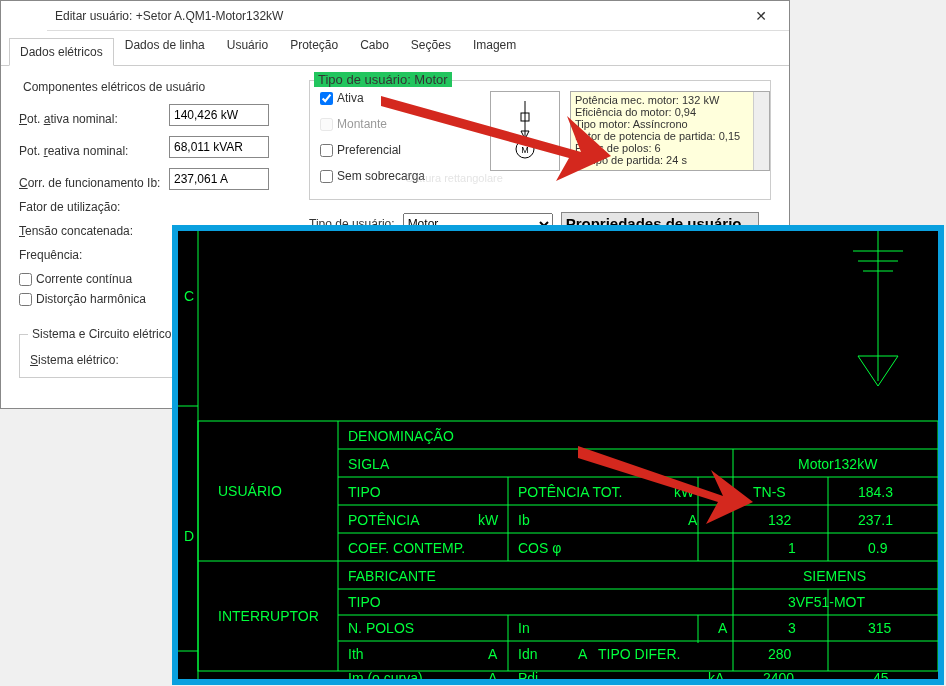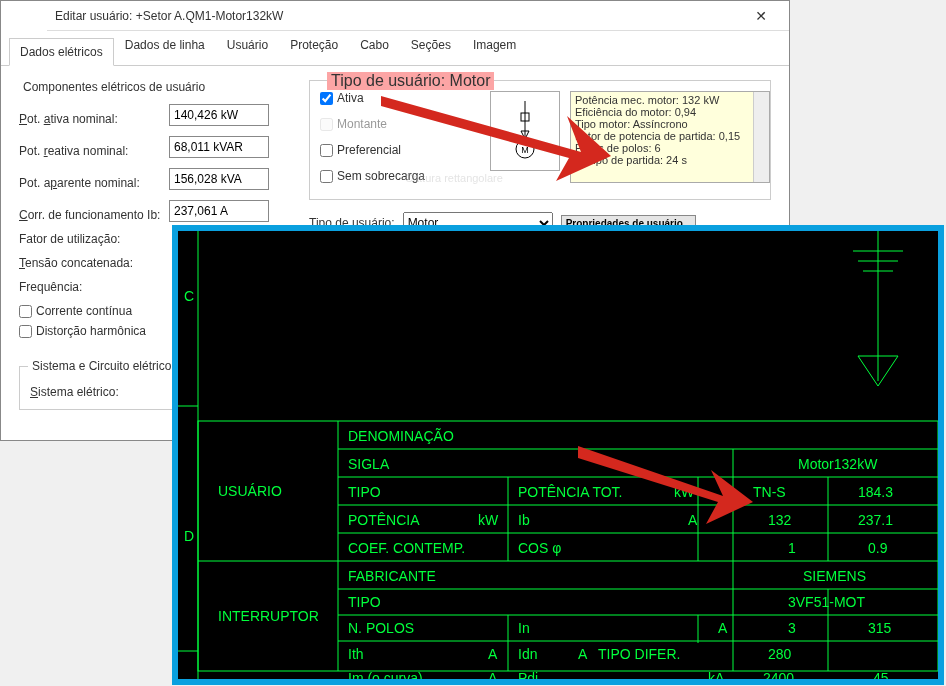--- a/index.html
+++ b/index.html
@@ -16,28 +16,28 @@
   .groupbox > .legend { position: absolute; top: -9px; left: 8px; background: #fff; padding: 0 4px; font-size: 12px; }
   .leftcol { width: 270px; }
   .row { display: flex; align-items: flex-end; margin-bottom: 10px; }
   .row label { width: 150px; }
   .row input[type=text] { width: 100px; height: 22px; border: 1px solid #888; padding: 0 4px; font-size: 12px; }
   .under { text-decoration: underline; text-decoration-style: solid; }
   .chk { display: flex; align-items: center; gap: 4px; margin-bottom: 6px; }
   .chk input { margin: 0; }
   .rightarea { flex: 1; }
   .typebox { border: 1px solid #ccc; padding: 10px; position: relative; min-height: 110px; }
-  .typebox > .legend { position: absolute; top: -9px; left: 17px; background: #fca5a5; padding: 0 4px; font-size: 16px; }
+  .typebox > .legend { position: absolute; top: -9px; left: 4px; background: #22c55e; padding: 0 4px; font-size: 13px; }
   .checks { display: flex; flex-direction: column; gap: 6px; }
   .symbolbox { position: absolute; left: 180px; top: 10px; width: 70px; height: 80px; border: 1px solid #aaa; background: #fff; display: flex; align-items: center; justify-content: center; }
-  .infobox { position: absolute; left: 260px; top: 10px; width: 200px; height: 92px; background: #ffffdc; border: 1px solid #aaa; font-size: 11px; padding: 2px 4px; overflow: hidden; }
+  .infobox { position: absolute; left: 260px; top: 10px; width: 200px; height: 80px; background: #ffffdc; border: 1px solid #aaa; font-size: 11px; padding: 2px 4px; overflow: hidden; }
   .infobox .scroll { position:absolute; right:0; top:0; bottom:0; width:16px; background:#eee; border-left:1px solid #ccc;}
   .belowrow { display: flex; align-items: center; gap: 8px; margin-top: 12px; }
   .belowrow select { width: 150px; height: 22px; font-size: 12px; }
-  .propbtn { border: 1px solid #888; background: #e5e5e5; padding: 2px 4px; font-size: 10px; font-weight: bold; cursor: pointer; }
+  .propbtn { border: 1px solid #888; background: #e5e5e5; padding: 2px 4px; font-size: 15px; font-weight: bold; cursor: pointer; }
   .sysgroup { border:1px solid #ccc; padding:10px 10px 10px 10px; margin-top:14px; width:250px; }
   .sysgroup .legend { position: relative; top:-18px; left:-2px; background:#fff; padding:0 4px; display:inline-block; font-size:12px;}
   
   .arrow1 { position: absolute; top: 30px; left: 380px; pointer-events:none; }
   
   .cad { position: absolute; top: 225px; left: 172px; width: 772px; height: 460px; background: #000; border: 6px solid #0aa0df; overflow: hidden; font-family: "Lucida Console", monospace; }
   .cad svg text { fill: #00ff3c; font-family: inherit; font-size: 14px; }
   .cad svg line, .cad svg rect, .cad svg path, .cad svg polyline { stroke: #00ff3c; fill: none; stroke-width: 1; }
   .arrow2 { position:absolute; pointer-events:none; }
   .dimtext { position:absolute; font-size:11px; color:#bbb; left:405px; top:172px; opacity:.4;}
@@ -68,24 +68,20 @@
         <div style="height:10px;"></div>
         <div class="row">
           <label><span class="under">P</span>ot. <span class="under">a</span>tiva nominal:</label>
           <input type="text" value="140,426 kW" style="">
         </div>
         <div class="row">
           <label>Pot. <span class="under">r</span>eativa nominal:</label>
           <input type="text" value="68,011 kVAR" style="">
         </div>
         <div class="row">
-          <label>Pot. a<span class="under">p</span>arente nominal:</label>
-          <input type="text" value="156,028 kVA" style="">
-        </div>
-        <div class="row">
           <label><span class="under">C</span>orr. de funcionamento Ib:</label>
           <input type="text" value="237,061 A" style="">
         </div>
         <div class="row">
             <label>Fator de utilização:</label>
           </div>
         <div class="row">
             <label><span class="under">T</span>ensão concatenada:</label>
           </div>
         <div class="row">

